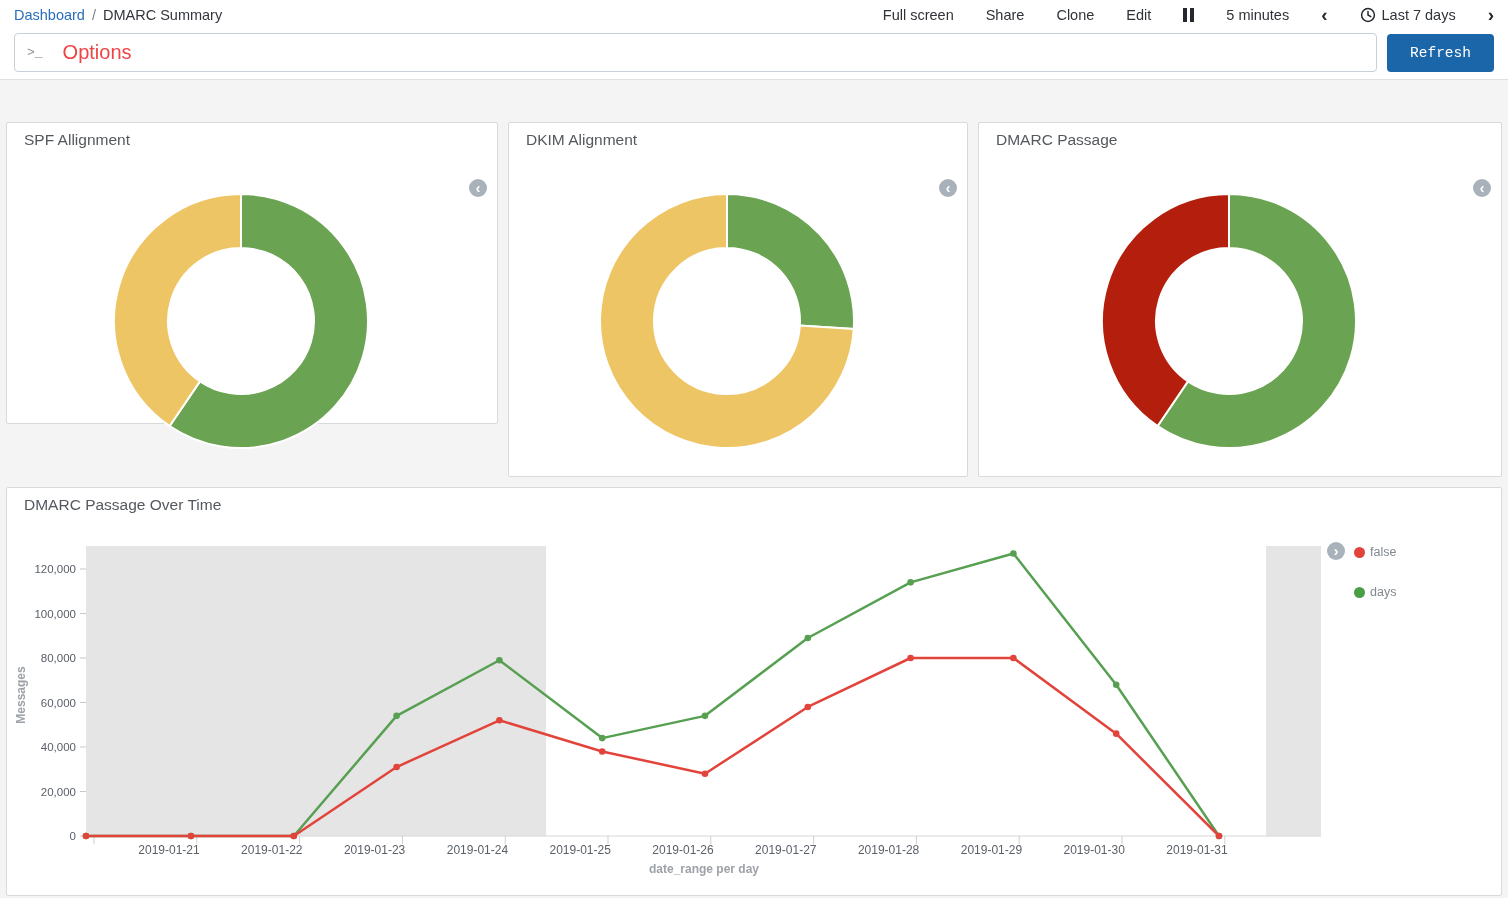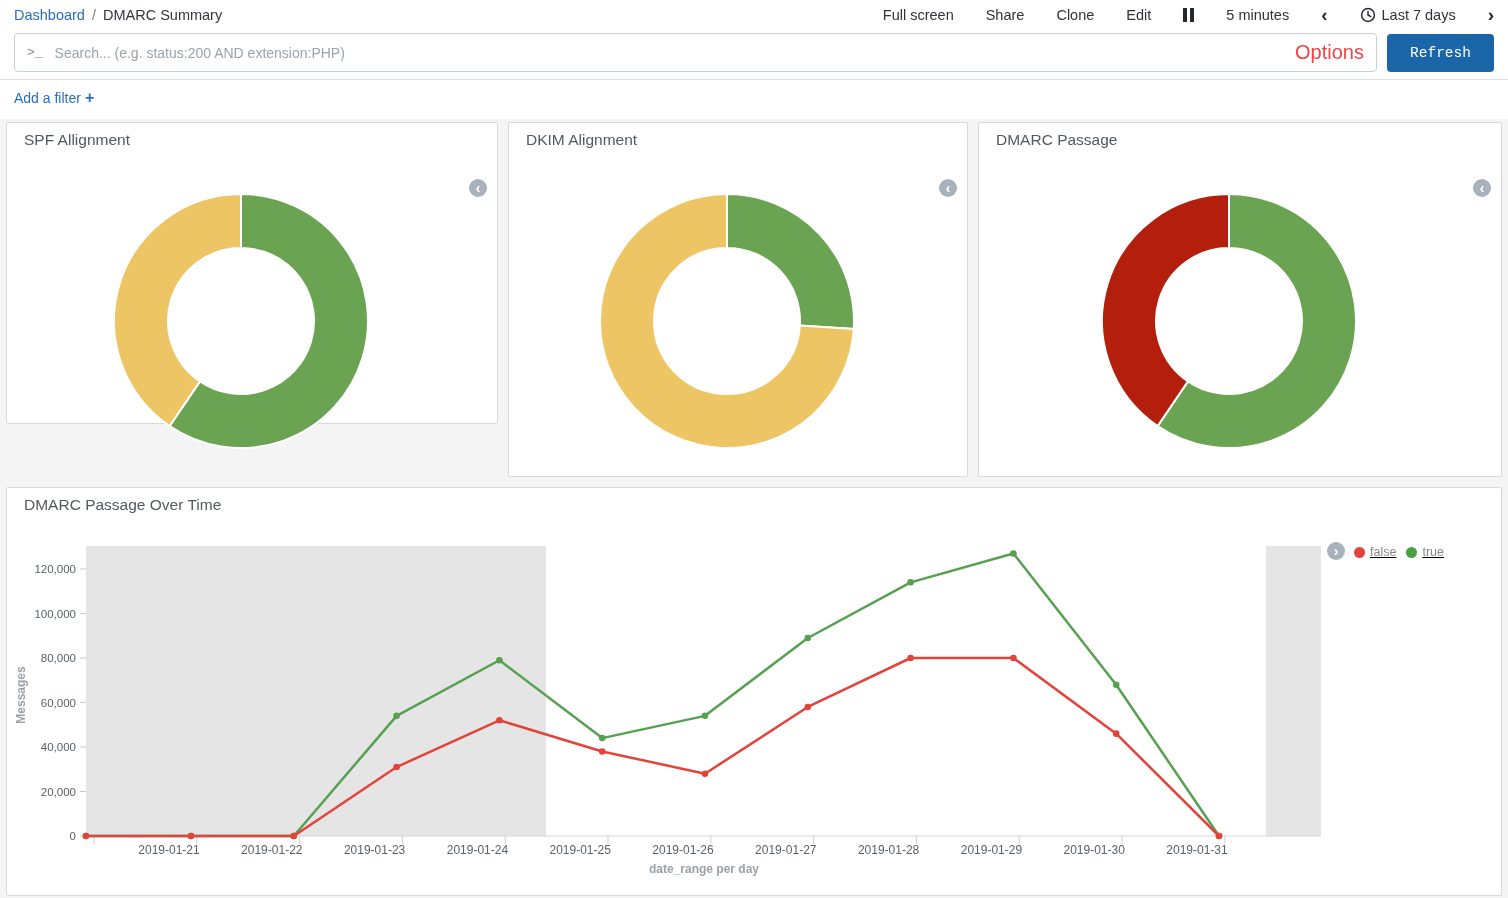--- a/index.html
+++ b/index.html
@@ -44,21 +44,21 @@
   .donut{position:absolute;top:63px;left:calc(50% - 146px);}
   
   #timechart{position:absolute;left:0;top:0;}
   #timechart text{font-family:"Liberation Sans",sans-serif;}
   .ytick-label{font-size:11.5px;fill:#5A6068;}
   .xtick-label{font-size:12px;fill:#5A6068;}
   .axis-title{font-size:12px;font-weight:bold;fill:#9CA2A8;}
   .tc-legend{position:absolute;left:1320px;top:54px;display:flex;align-items:flex-start;}
   .tc-legend .collapse-circ{width:18px;height:18px;border-radius:50%;background:#A9B2BB;color:#fff;
     display:flex;align-items:center;justify-content:center;font-size:14px;font-weight:bold;cursor:pointer;user-select:none;}
-  .legend-entries{margin-left:9px;display:flex;gap:10px;padding-top:2px;text-decoration:underline;}
+  .legend-entries{margin-left:9px;display:flex;flex-direction:column;gap:24px;padding-top:2px;}
   .legend-entry{display:flex;align-items:center;gap:5px;height:16px;cursor:pointer;}
   .legend-dot{width:11px;height:11px;border-radius:50%;}
   .legend-label{font-size:12.5px;color:#83898F;}
   .clock-svg{display:block;}
 </style>
 </head>
 <body>
 
 <div class="header">
   <div class="crumb-row">
@@ -84,30 +84,23 @@
           <path d="M8 4.4 L8 8 L10.8 9.6" fill="none" stroke="#25282F" stroke-width="1.5" stroke-linecap="round"></path>
         </svg>
         <span>Last 7 days</span>
       </span>
       <span class="chev">›</span>
     </div>
   </div>
   <div class="search-row">
     <div class="search-box">
       <span class="prompt">&gt;_</span>
-      <input type="text" value="" placeholder="Search... (e.g. status:200 AND extension:PHP)" style="">
       <span class="options-link">Options</span>
     </div>
     <button class="refresh-btn">Refresh</button>
-  </div>
-  <div class="filter-row">
-    <span class="add-filter">
-      <span>Add a filter</span>
-      <span class="plus">+</span>
-    </span>
   </div>
 </div>
 
 <div class="panel" id="panel-spf">
   <div class="panel-title">SPF Allignment</div>
   <div class="collapse-btn">‹</div>
   <svg class="donut" width="270" height="270" viewBox="0 0 270 270">
       <path d="M 135 8 A 127 127 0 1 1 63.61541101277936 240.0392329328693 L 93.96791341679443 195.376881922043 A 73 73 0 1 0 135 62 Z" fill="#6AA351" stroke="#FFFFFF" stroke-width="2"></path>
       <path d="M 63.61541101277936 240.0392329328693 A 127 127 0 0 1 134.99999999999997 8 L 134.99999999999997 62 A 73 73 0 0 0 93.96791341679443 195.376881922043 Z" fill="#EEC564" stroke="#FFFFFF" stroke-width="2"></path>
     </svg>
@@ -205,17 +198,17 @@
     </svg>
   <div class="tc-legend">
     <div class="collapse-circ">›</div>
     <div class="legend-entries">
       <div class="legend-entry">
         <span class="legend-dot" style="background: rgb(226, 68, 60);"></span>
         <span class="legend-label">false</span>
       </div>
       <div class="legend-entry">
         <span class="legend-dot" style="background: rgb(74, 158, 69);"></span>
-        <span class="legend-label">true</span>
+        <span class="legend-label">days</span>
       </div>
     </div>
   </div>
 </div>
 
 </body></html>

